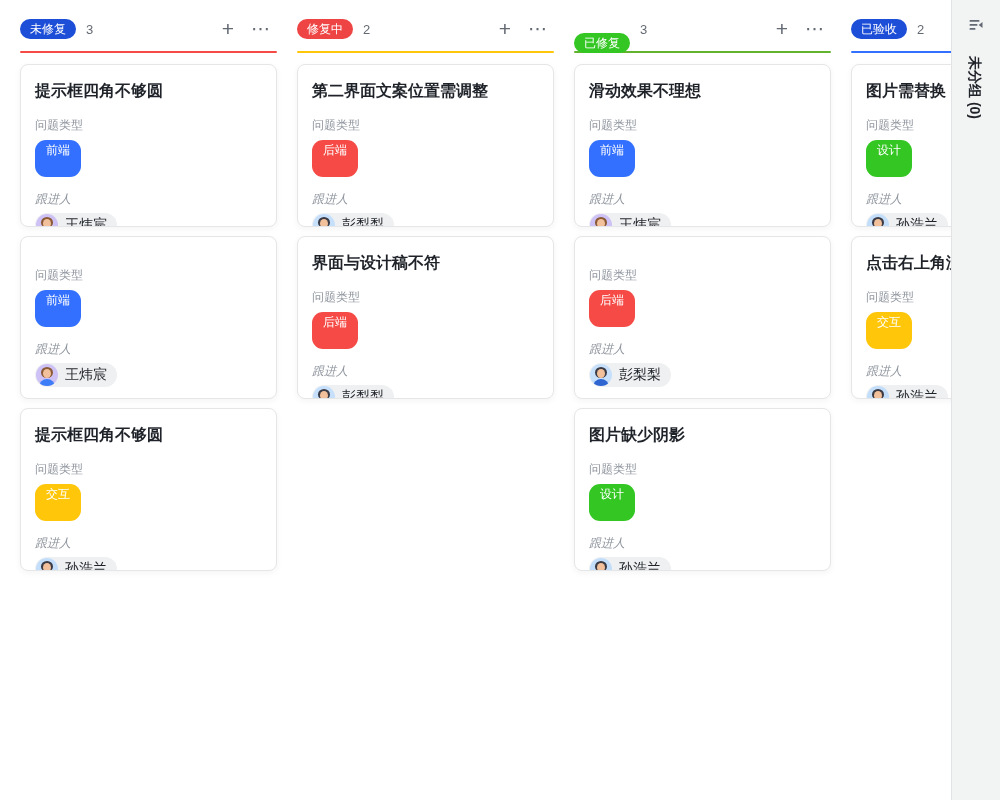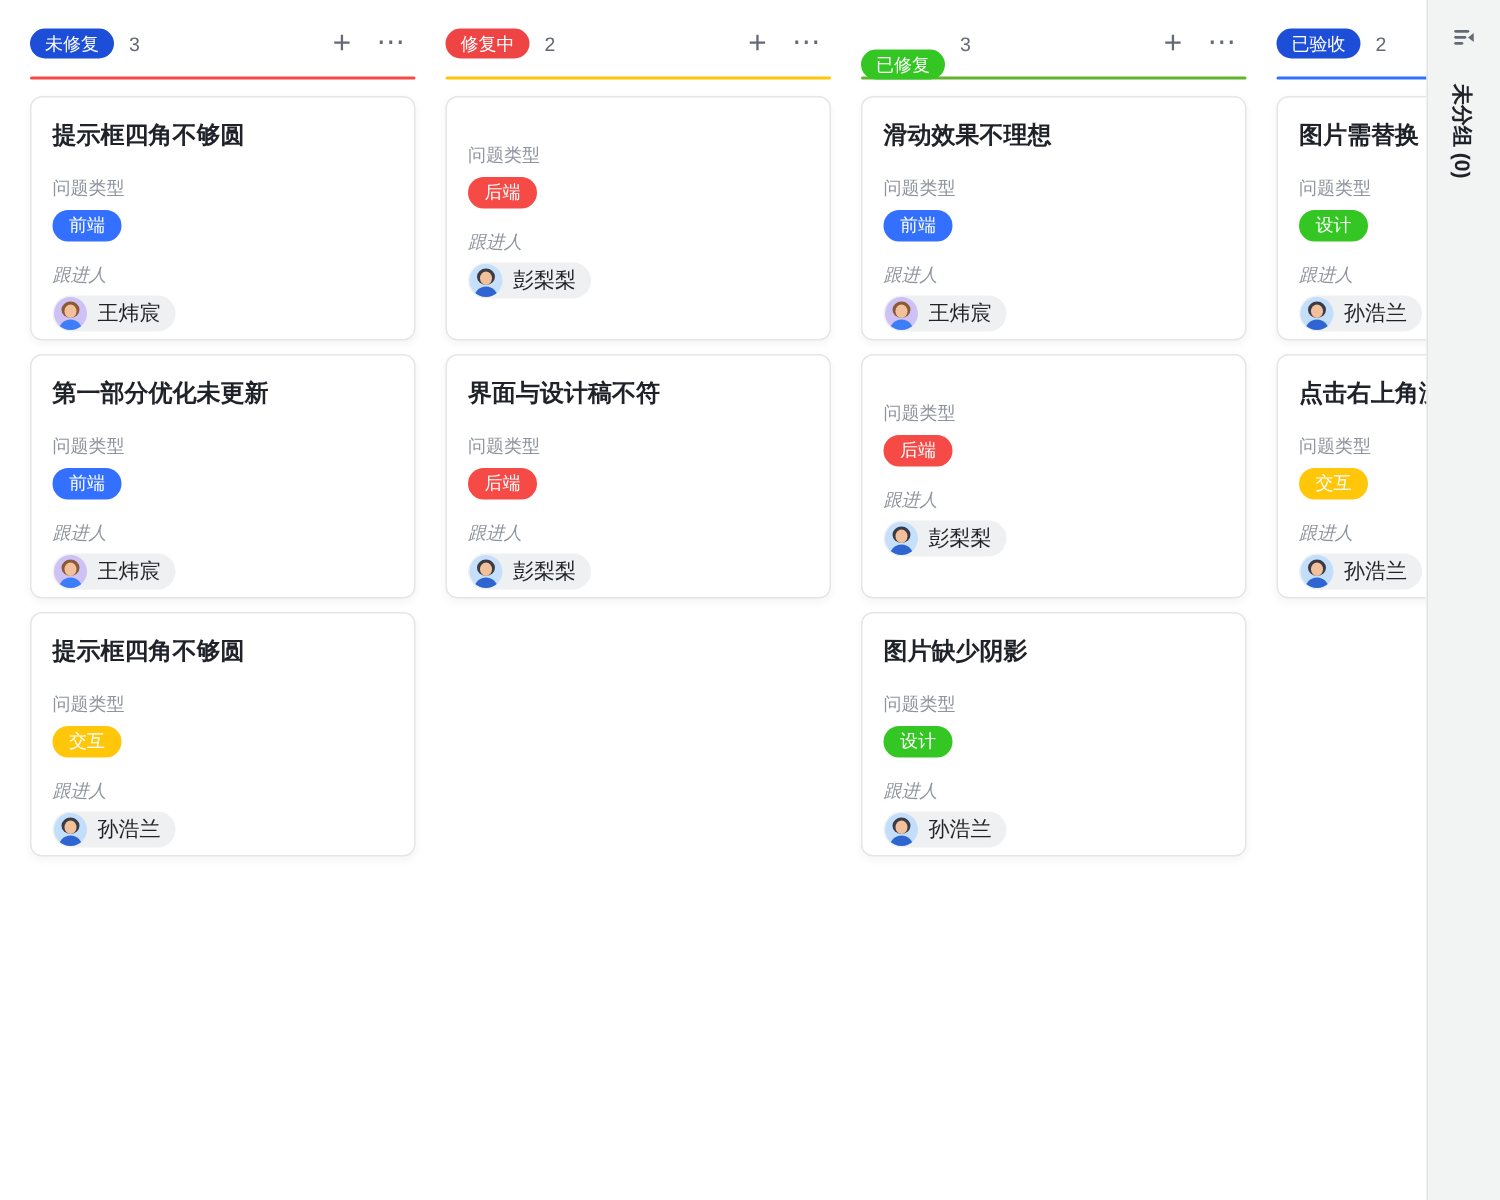--- a/index.html
+++ b/index.html
@@ -23,21 +23,21 @@
 
   .underline { height:2px; border-radius:1px; margin-top:9px; margin-bottom:11px; }
 
   .cards { display:flex; flex-direction:column; gap:9px; }
   .card { background:#fff; border:1px solid #e5e6e8; border-radius:8px; height:163px;
           padding:15px 14px 0 14px; box-shadow:0 2px 6px rgba(31,35,41,.05); cursor:pointer; overflow:hidden; }
   .card-title { font-size:16px; line-height:22px; font-weight:700; color:#1f2329; white-space:nowrap; }
   .field-label { font-size:12px; color:#8f959e; }
   .field-label.f1 { margin-top:15px; }
   .field-label.f2 { margin-top:14px;font-style:italic; }
-  .tag { display:inline-block; margin-top:6px; height:21px; line-height:21px; padding:0 11px;
+  .tag { display:inline-block; margin-top:6px; height:37px; line-height:21px; padding:0 11px;
          border-radius:11px; color:#fff; font-size:12px; font-weight:500; }
   .person-chip { display:inline-flex; align-items:center; margin-top:5px; background:#eff0f1;
                  border-radius:12px; height:24px; padding:0 10px 0 1px; gap:7px; max-width:100%; }
   .person-name { font-size:14px; color:#1f2329; white-space:nowrap; }
 
   
   .avatar { position:relative; width:22px; height:22px; border-radius:50%; overflow:hidden; flex:0 0 22px; }
   .avatar .hair  { position:absolute; top:3px;  left:5px; width:12px; height:11px; border-radius:50%; }
   .avatar .head  { position:absolute; top:5px;  left:7px; width:8px;  height:9px;  border-radius:50%; background:#f2c09a; }
   .avatar .shirt { position:absolute; bottom:-2px; left:3px; width:16px; height:9px; border-radius:8px 8px 0 0; }
@@ -75,21 +75,20 @@
       <span class="avatar" style="background: rgb(206, 193, 246);">
         <span class="hair" style="background: rgb(138, 90, 52);"></span>
         <span class="head"></span>
         <span class="shirt" style="background: rgb(61, 125, 247);"></span>
       </span>
       <span class="person-name">王炜宸</span>
     </span>
   </article>
 
   <article class="card">
-    <h3 class="card-title">第一部分优化未更新</h3>
     <div class="field-label f1">问题类型</div>
     <span class="tag" style="background: rgb(51, 112, 255);">前端</span>
     <div class="field-label f2">跟进人</div>
     <span class="person-chip">
       <span class="avatar" style="background: rgb(206, 193, 246);">
         <span class="hair" style="background: rgb(138, 90, 52);"></span>
         <span class="head"></span>
         <span class="shirt" style="background: rgb(61, 125, 247);"></span>
       </span>
       <span class="person-name">王炜宸</span>
@@ -117,20 +116,21 @@
     <header class="col-header">
       <span class="status-pill" style="background: #ef4444;">修复中</span>
       <span class="count">2</span>
       <span class="spacer"></span>
       <button class="icon-btn plus">+</button>
       <button class="icon-btn more">⋯</button>
     </header>
     <div class="underline" style="background: rgb(255, 198, 10);"></div>
     <div class="cards">
   <article class="card">
+    <h3 class="card-title">第二界面文案位置需调整</h3>
     <div class="field-label f1">问题类型</div>
     <span class="tag" style="background: rgb(245, 74, 69);">后端</span>
     <div class="field-label f2">跟进人</div>
     <span class="person-chip">
       <span class="avatar" style="background: rgb(198, 224, 252);">
         <span class="hair" style="background: rgb(59, 59, 69);"></span>
         <span class="head"></span>
         <span class="shirt" style="background: rgb(46, 101, 209);"></span>
       </span>
       <span class="person-name">彭梨梨</span>

